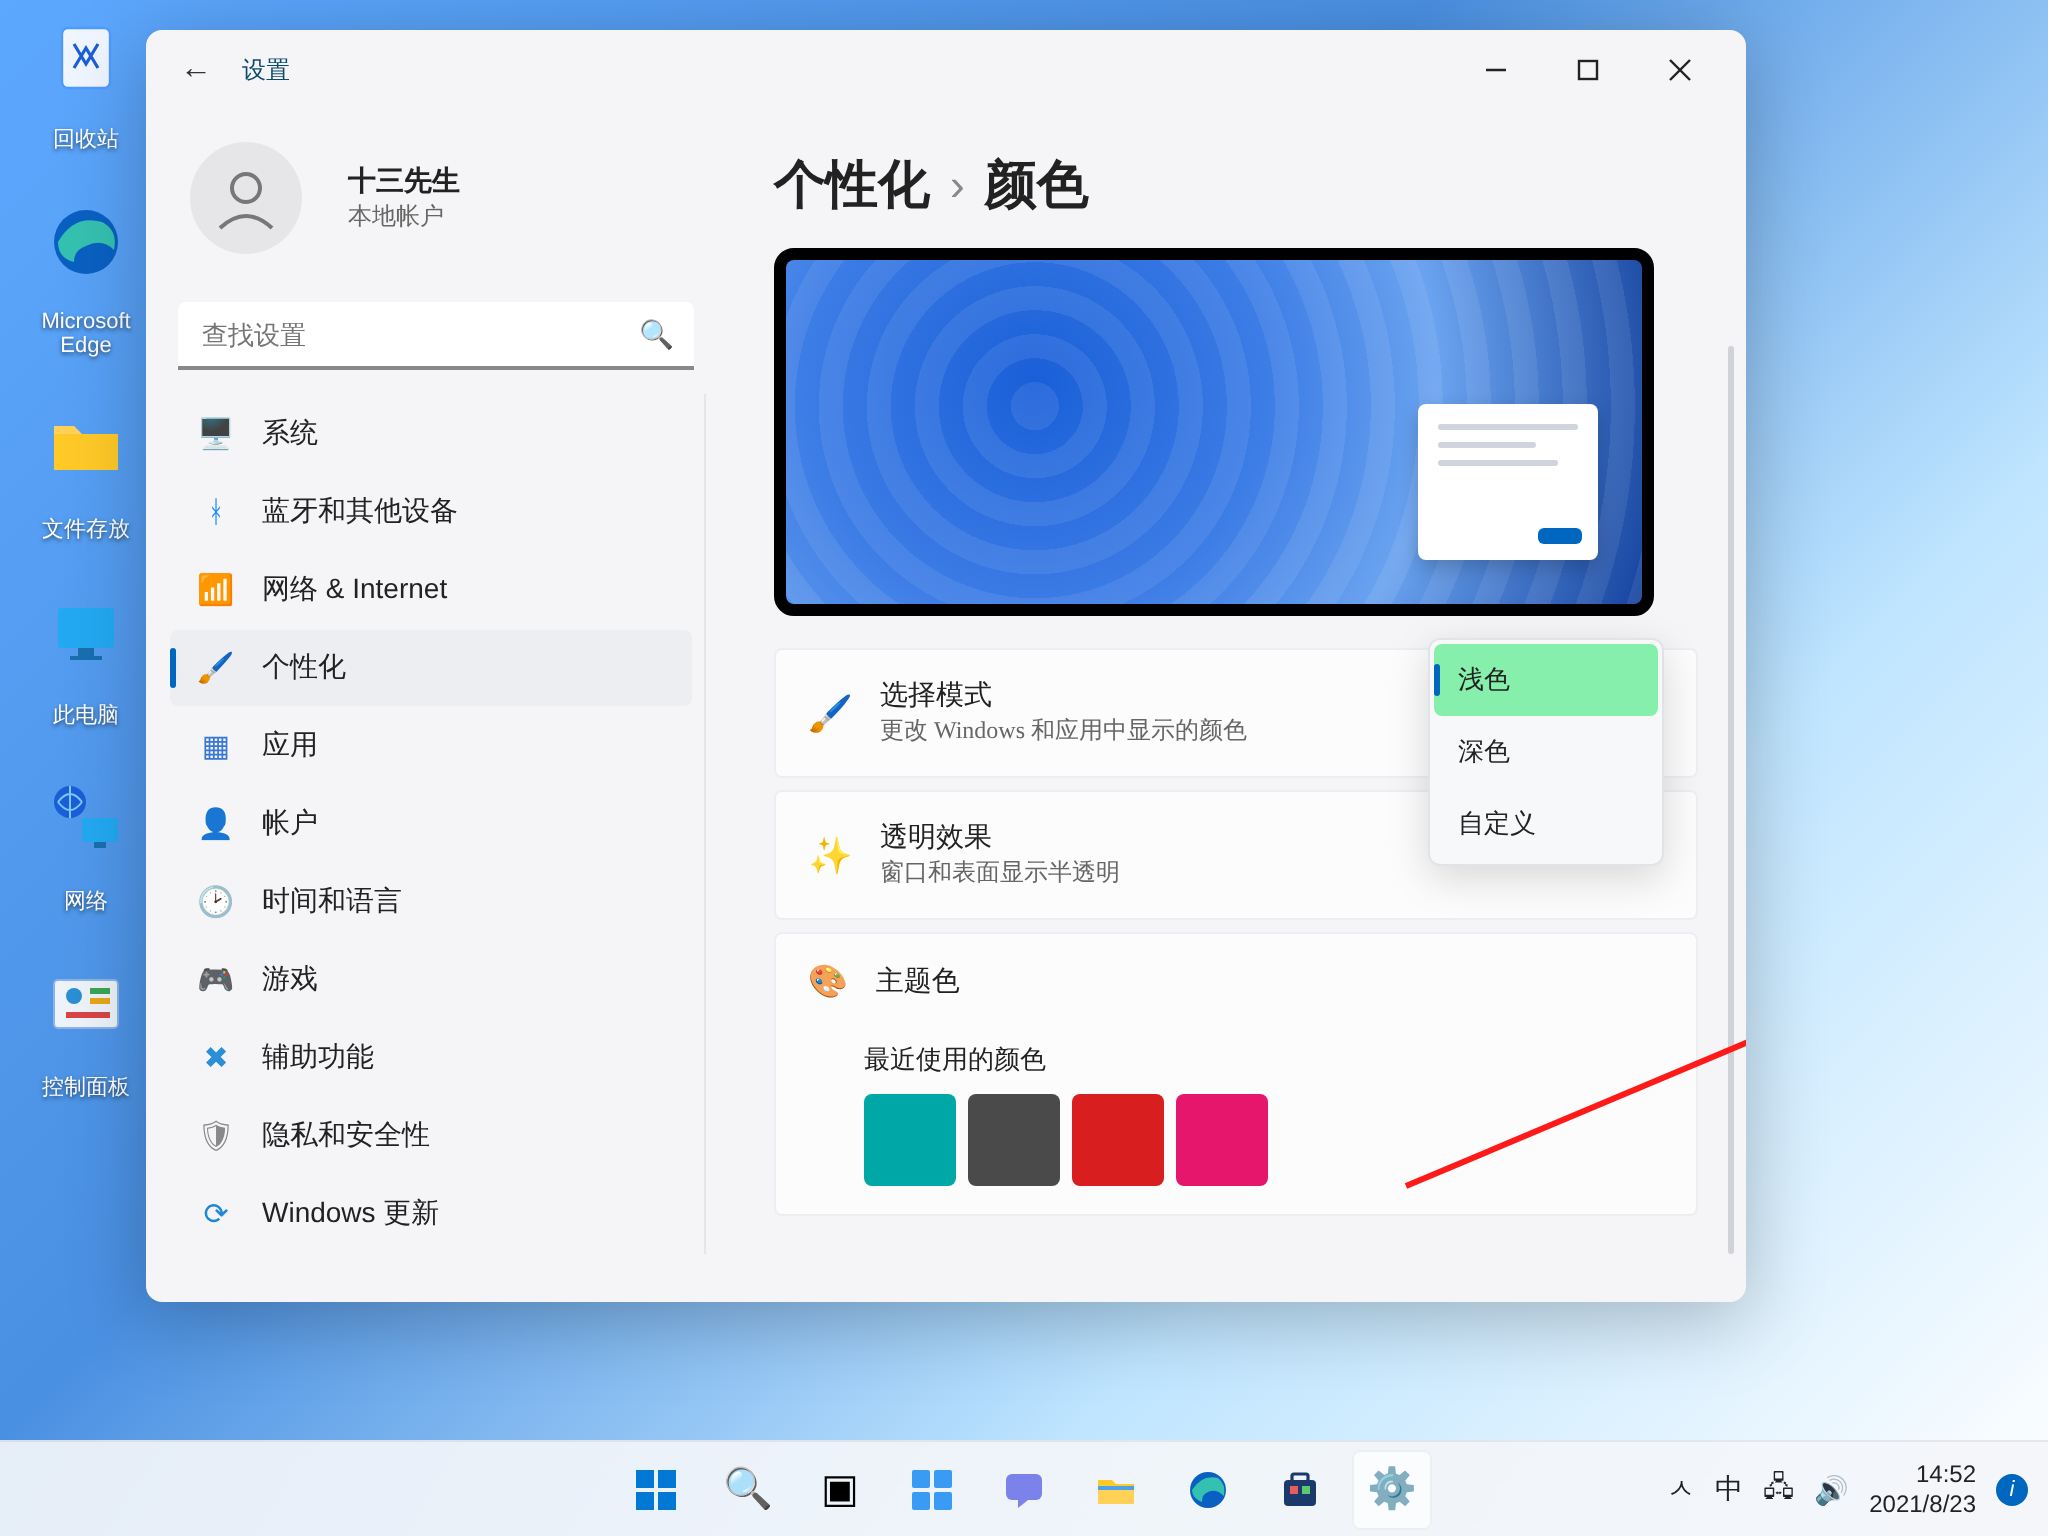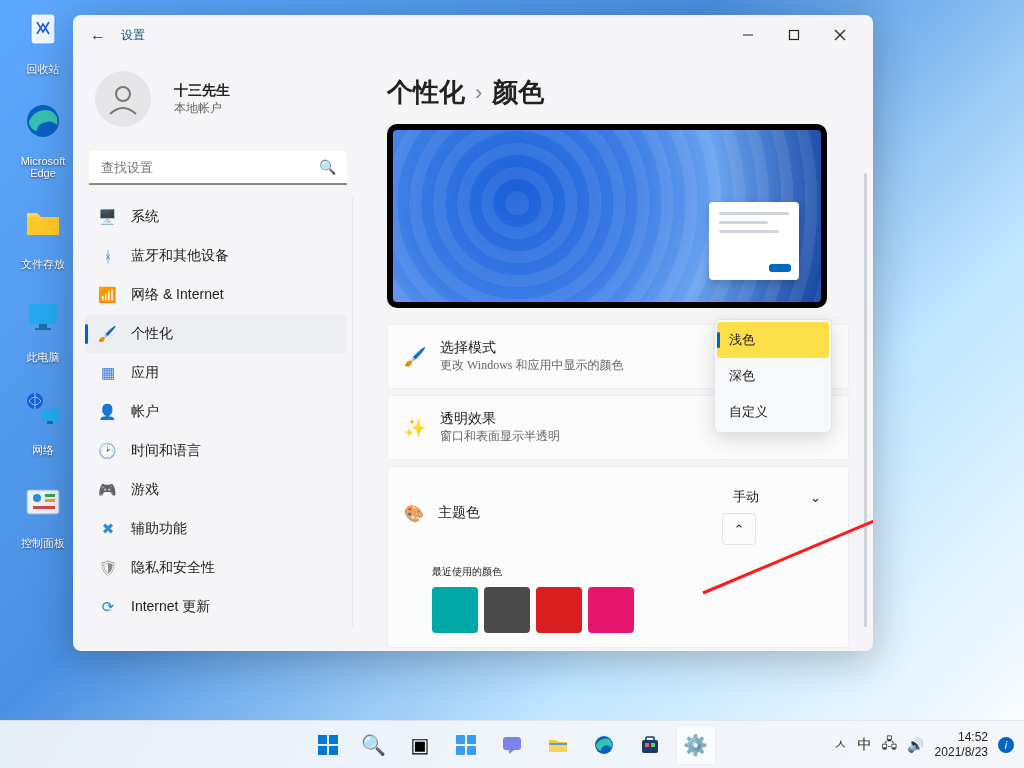--- a/index.html
+++ b/index.html
@@ -49,27 +49,27 @@
 .mini-win .btn { position: absolute; right: 8px; bottom: 8px; width: 22px; height: 8px; background: #0067c0; border-radius: 3px; }
 
 .setting-row { background: #fcfcfd; border: 1px solid #eceef2; border-radius: 4px; padding: 14px 16px; display: flex; align-items: center; gap: 14px; margin-bottom: 6px; position: relative; }
 .setting-row .ricon { width: 22px; color: #444; font-size: 18px; }
 .setting-row .rtext .rt1 { font-size: 14px; color: #222; }
 .setting-row .rtext .rt2 { font-size: 12px; color: #666; font-family: Liberation Serif, serif; }
 .dropdown-btn, .chevron-btn { width: 110px; height: 32px; border: 1px solid transparent; border-radius: 4px; display: flex; align-items: center; justify-content: space-between; padding: 0 10px; font-size: 13px; color: #222; cursor: pointer; }
 .chevron-btn { width: 34px; justify-content: center; border: 1px solid #e3e3e8; }
 .dd-flyout { position: absolute; right: 16px; top: -6px; width: 118px; background: #f7f8fa; border: 1px solid #e1e3e8; border-radius: 6px; box-shadow: 0 6px 20px rgba(0,0,0,.15); padding: 2px; z-index: 5; }
 .dd-item { height: 36px; display: flex; align-items: center; padding: 0 12px; font-size: 13px; color: #222; border-radius: 4px; cursor: pointer; position: relative; }
-.dd-item.sel { background: #fde047; }
+.dd-item.sel { background: #86efac; }
 .dd-item.sel::before { content: ""; position: absolute; left: 0; top: 10px; bottom: 10px; width: 3px; background: #0067c0; border-radius: 2px; }
 
 .accent-block { background: #fcfcfd; border: 1px solid #eceef2; border-radius: 4px; padding: 14px 16px; }
 .accent-head { display: flex; align-items: center; gap: 14px; margin-bottom: 20px; }
 .accent-head .rtext { font-size: 14px; color: #222; }
-.accent-sub { font-size: 10px; color: #222; margin: 4px 0 8px 28px; }
+.accent-sub { font-size: 13px; color: #222; margin: 4px 0 8px 28px; }
 .swatches { display: flex; gap: 6px; margin-left: 28px; }
 .swatch { width: 46px; height: 46px; border-radius: 4px; cursor: pointer; }
 
 .scrollbar-right { position: absolute; right: 6px; top: 118px; bottom: 24px; width: 3px; background: #cfd2d8; border-radius: 2px; }
 .red-arrow { position: absolute; pointer-events: none; }
 
 
 .taskbar { position: absolute; left: 0; right: 0; bottom: 0; height: 48px; background: rgba(243,245,250,.92); backdrop-filter: blur(20px); display: flex; align-items: center; border-top: 1px solid rgba(0,0,0,.06); }
 .task-center { position: absolute; left: 50%; transform: translateX(-50%); display: flex; gap: 6px; }
 .task-btn { width: 40px; height: 40px; display: flex; align-items: center; justify-content: center; border-radius: 4px; cursor: pointer; font-size: 20px; }
@@ -223,21 +223,21 @@
           <div class="nav-item">
             <span class="nav-ico" style="color:#2a8fd6">✖</span>
             <span>辅助功能</span>
           </div>
           <div class="nav-item">
             <span class="nav-ico" style="color:#888">🛡</span>
             <span>隐私和安全性</span>
           </div>
           <div class="nav-item">
             <span class="nav-ico" style="color:#1e88d6">⟳</span>
-            <span>Internet 更新</span>
+            <span>Windows 更新</span>
           </div>
         </div>
     </div>
     <div class="content">
       <div class="breadcrumb">
         <span>个性化</span>
         <span class="sep">›</span>
         <span>颜色</span>
       </div>
       <div class="preview">
@@ -268,29 +268,20 @@
         <div class="rtext">
           <div class="rt1">透明效果</div>
           <div class="rt2">窗口和表面显示半透明</div>
         </div>
       </div>
 
       <div class="accent-block">
         <div class="accent-head">
           <div class="ricon">🎨</div>
           <div class="rtext">主题色</div>
-          <div class="rctrl" style="margin-left:auto">
-            <div class="dropdown-btn">
-              <span>手动</span>
-              <span>⌄</span>
-            </div>
-            <div class="chevron-btn">
-                <span>⌃</span>
-              </div>
-          </div>
         </div>
         <div class="accent-sub">最近使用的颜色</div>
         <div class="swatches" id="swatches">
             <div class="swatch" style="background: rgb(0, 167, 167);"></div>
             <div class="swatch" style="background: rgb(74, 74, 74);"></div>
             <div class="swatch" style="background: rgb(216, 30, 30);"></div>
             <div class="swatch" style="background: rgb(230, 22, 108);"></div>
           </div>
 
       </div>

